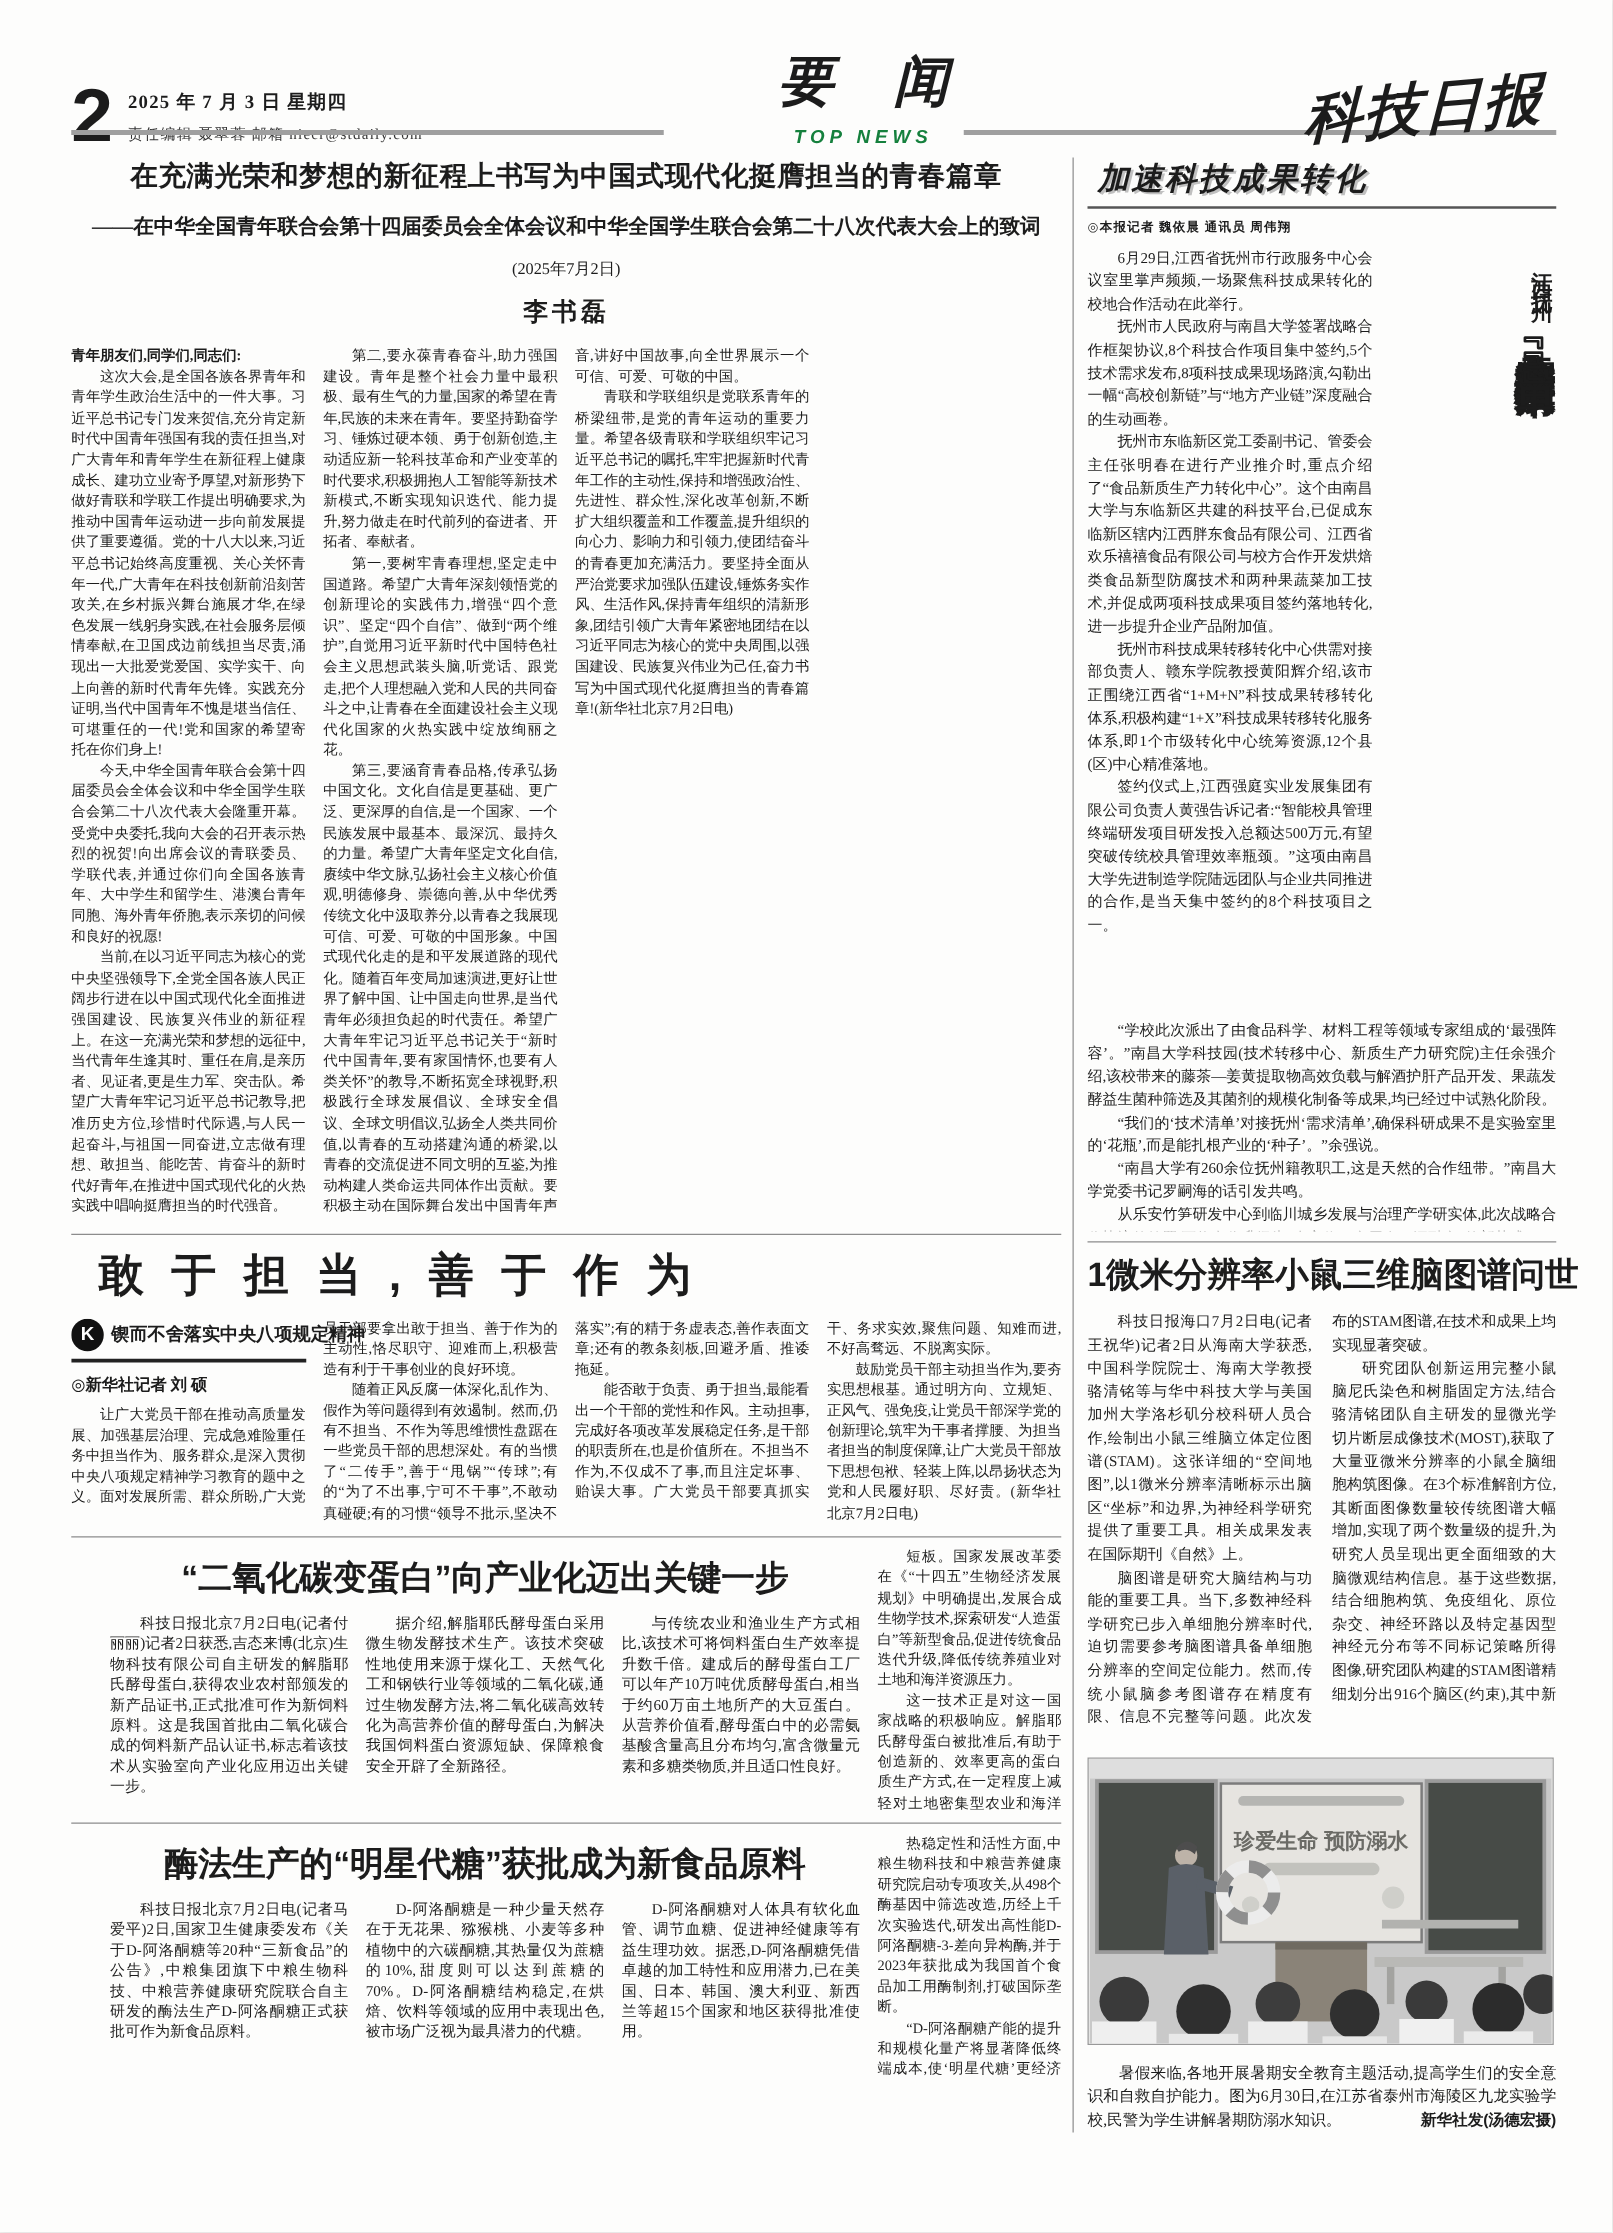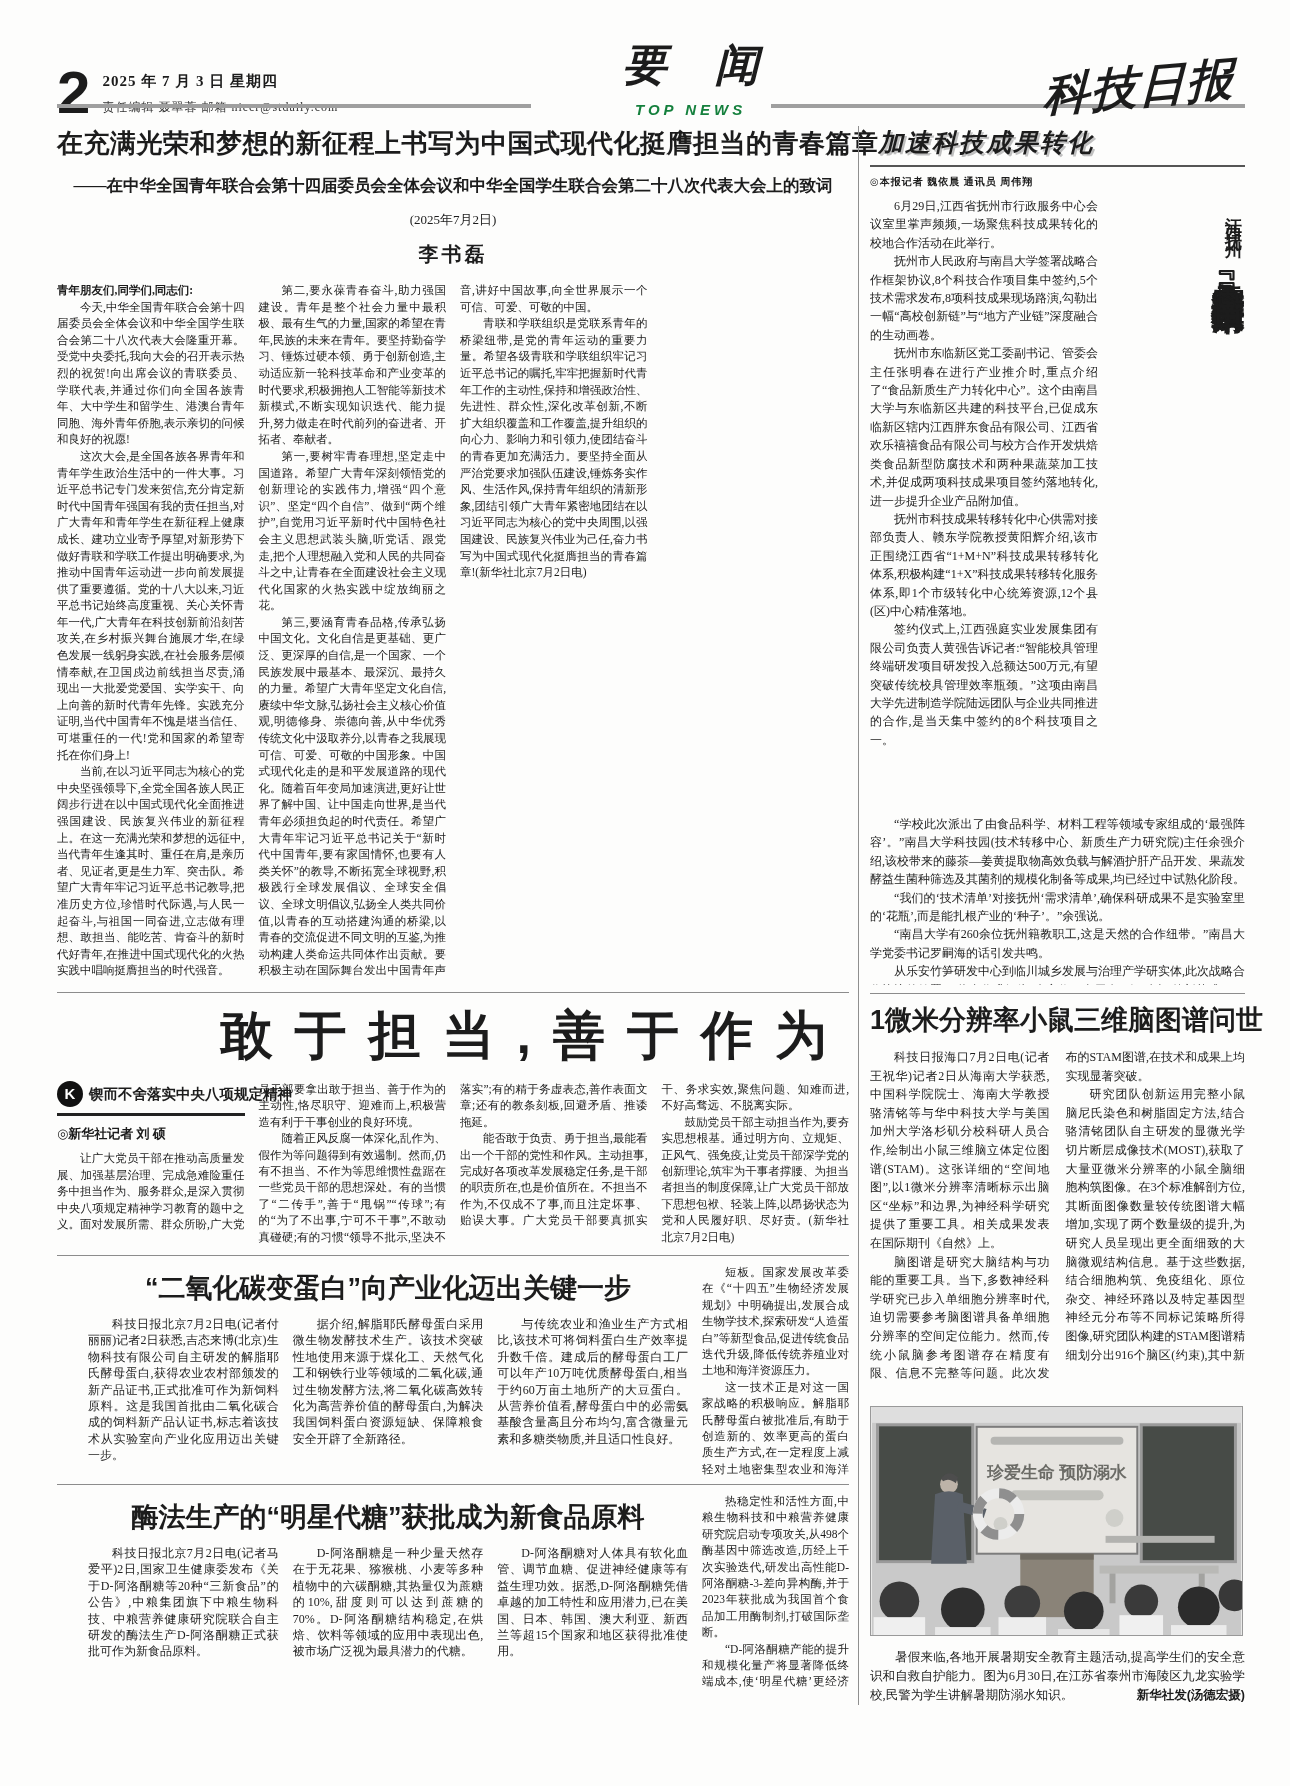--- a/index.html
+++ b/index.html
@@ -28,31 +28,31 @@
   .main { display:flex; margin-top:18px; }
   .left { width:792px; }
   .vdiv { width:1px; background:#8f8f8f; margin:0 11px 0 9px; }
   .right { width:375px; }
 
   p.para { text-align:justify; text-indent:2em; }
   .hrule { border:none; border-top:1px solid #8c8c8c; margin:8px 0; }
 
   
   .sp-head { text-align:center; }
-  .sp-h1 { font-family:"Liberation Sans","DejaVu Sans",sans-serif; font-weight:900; font-size:26px; letter-spacing:.5px; white-space:nowrap; }
+  .sp-h1 { font-family:"Liberation Sans","DejaVu Sans",sans-serif; font-weight:900; font-size:22px; letter-spacing:.5px; white-space:nowrap; }
   .sp-sub { font-weight:700; font-size:16.5px; margin-top:14px; }
   .sp-date { font-size:13px; margin-top:14px; }
   .sp-author { font-size:20px; font-weight:700; margin-top:12px; letter-spacing:3px; }
   .sp-body { margin-top:14px; height:702px; overflow:hidden; columns:4; column-gap:14px; column-fill:auto;
              font-size:11.5px; line-height:16.6px; }
   .sp-body p:first-child { text-indent:0; font-weight:700; }
 
   
-  .dy-h1 { font-family:"Liberation Sans","DejaVu Sans",sans-serif; font-weight:900; font-size:52px;
-           text-align:right; letter-spacing:22px; text-indent:22px; margin:6px 0 10px; white-space:nowrap; }
+  .dy-h1 { font-family:"Liberation Sans","DejaVu Sans",sans-serif; font-weight:900; font-size:36px;
+           text-align:left; letter-spacing:22px; text-indent:22px; margin:6px 0 10px; white-space:nowrap; }
   .dy-body { height:166px; overflow:hidden; columns:4; column-gap:14px; column-fill:auto; font-size:11.5px; line-height:16.4px; }
   .badge { break-inside:avoid; border-bottom:3px solid #222; padding-bottom:6px; display:flex; align-items:center; gap:6px; }
   .badge-circle { width:26px; height:26px; border-radius:50%; background:#111; color:#fff; flex:0 0 auto;
                   display:flex; align-items:center; justify-content:center; font-family:"Liberation Sans",sans-serif;
                   font-weight:900; font-size:15px; }
   .badge-label { font-family:"Liberation Sans","DejaVu Sans",sans-serif; font-weight:900; font-size:14.5px; white-space:nowrap; }
   .byline { font-size:13px; font-weight:700; margin:10px 0 8px; }
 
   
   .split { display:flex; gap:14px;margin-left:31px; }
@@ -116,22 +116,22 @@
     <div class="left">
 
       <div class="sp-head">
         <div class="sp-h1">在充满光荣和梦想的新征程上书写为中国式现代化挺膺担当的青春篇章</div>
         <div class="sp-sub">——在中华全国青年联合会第十四届委员会全体会议和中华全国学生联合会第二十八次代表大会上的致词</div>
         <div class="sp-date">(2025年7月2日)</div>
         <div class="sp-author">李书磊</div>
       </div>
       <div class="sp-body">
           <p class="para">青年朋友们,同学们,同志们:</p>
+          <p class="para">这次大会,是全国各族各界青年和青年学生政治生活中的一件大事。习近平总书记专门发来贺信,充分肯定新时代中国青年强国有我的责任担当,对广大青年和青年学生在新征程上健康成长、建功立业寄予厚望,对新形势下做好青联和学联工作提出明确要求,为推动中国青年运动进一步向前发展提供了重要遵循。党的十八大以来,习近平总书记始终高度重视、关心关怀青年一代,广大青年在科技创新前沿刻苦攻关,在乡村振兴舞台施展才华,在绿色发展一线躬身实践,在社会服务层倾情奉献,在卫国戍边前线担当尽责,涌现出一大批爱党爱国、实学实干、向上向善的新时代青年先锋。实践充分证明,当代中国青年不愧是堪当信任、可堪重任的一代!党和国家的希望寄托在你们身上!</p>
           <p class="para">今天,中华全国青年联合会第十四届委员会全体会议和中华全国学生联合会第二十八次代表大会隆重开幕。受党中央委托,我向大会的召开表示热烈的祝贺!向出席会议的青联委员、学联代表,并通过你们向全国各族青年、大中学生和留学生、港澳台青年同胞、海外青年侨胞,表示亲切的问候和良好的祝愿!</p>
-          <p class="para">这次大会,是全国各族各界青年和青年学生政治生活中的一件大事。习近平总书记专门发来贺信,充分肯定新时代中国青年强国有我的责任担当,对广大青年和青年学生在新征程上健康成长、建功立业寄予厚望,对新形势下做好青联和学联工作提出明确要求,为推动中国青年运动进一步向前发展提供了重要遵循。党的十八大以来,习近平总书记始终高度重视、关心关怀青年一代,广大青年在科技创新前沿刻苦攻关,在乡村振兴舞台施展才华,在绿色发展一线躬身实践,在社会服务层倾情奉献,在卫国戍边前线担当尽责,涌现出一大批爱党爱国、实学实干、向上向善的新时代青年先锋。实践充分证明,当代中国青年不愧是堪当信任、可堪重任的一代!党和国家的希望寄托在你们身上!</p>
           <p class="para">当前,在以习近平同志为核心的党中央坚强领导下,全党全国各族人民正阔步行进在以中国式现代化全面推进强国建设、民族复兴伟业的新征程上。在这一充满光荣和梦想的远征中,当代青年生逢其时、重任在肩,是亲历者、见证者,更是生力军、突击队。希望广大青年牢记习近平总书记教导,把准历史方位,珍惜时代际遇,与人民一起奋斗,与祖国一同奋进,立志做有理想、敢担当、能吃苦、肯奋斗的新时代好青年,在推进中国式现代化的火热实践中唱响挺膺担当的时代强音。</p>
           <p class="para">第二,要永葆青春奋斗,助力强国建设。青年是整个社会力量中最积极、最有生气的力量,国家的希望在青年,民族的未来在青年。要坚持勤奋学习、锤炼过硬本领、勇于创新创造,主动适应新一轮科技革命和产业变革的时代要求,积极拥抱人工智能等新技术新模式,不断实现知识迭代、能力提升,努力做走在时代前列的奋进者、开拓者、奉献者。</p>
           <p class="para">第一,要树牢青春理想,坚定走中国道路。希望广大青年深刻领悟党的创新理论的实践伟力,增强“四个意识”、坚定“四个自信”、做到“两个维护”,自觉用习近平新时代中国特色社会主义思想武装头脑,听党话、跟党走,把个人理想融入党和人民的共同奋斗之中,让青春在全面建设社会主义现代化国家的火热实践中绽放绚丽之花。</p>
           <p class="para">第三,要涵育青春品格,传承弘扬中国文化。文化自信是更基础、更广泛、更深厚的自信,是一个国家、一个民族发展中最基本、最深沉、最持久的力量。希望广大青年坚定文化自信,赓续中华文脉,弘扬社会主义核心价值观,明德修身、崇德向善,从中华优秀传统文化中汲取养分,以青春之我展现可信、可爱、可敬的中国形象。中国式现代化走的是和平发展道路的现代化。随着百年变局加速演进,更好让世界了解中国、让中国走向世界,是当代青年必须担负起的时代责任。希望广大青年牢记习近平总书记关于“新时代中国青年,要有家国情怀,也要有人类关怀”的教导,不断拓宽全球视野,积极践行全球发展倡议、全球安全倡议、全球文明倡议,弘扬全人类共同价值,以青春的互动搭建沟通的桥梁,以青春的交流促进不同文明的互鉴,为推动构建人类命运共同体作出贡献。要积极主动在国际舞台发出中国青年声音,讲好中国故事,向全世界展示一个可信、可爱、可敬的中国。</p>
           <p class="para">青联和学联组织是党联系青年的桥梁纽带,是党的青年运动的重要力量。希望各级青联和学联组织牢记习近平总书记的嘱托,牢牢把握新时代青年工作的主动性,保持和增强政治性、先进性、群众性,深化改革创新,不断扩大组织覆盖和工作覆盖,提升组织的向心力、影响力和引领力,使团结奋斗的青春更加充满活力。要坚持全面从严治党要求加强队伍建设,锤炼务实作风、生活作风,保持青年组织的清新形象,团结引领广大青年紧密地团结在以习近平同志为核心的党中央周围,以强国建设、民族复兴伟业为己任,奋力书写为中国式现代化挺膺担当的青春篇章!(新华社北京7月2日电)</p>
         </div>
 
       <hr class="hrule">
 
       <div class="dy-h1">敢于担当,善于作为</div>

